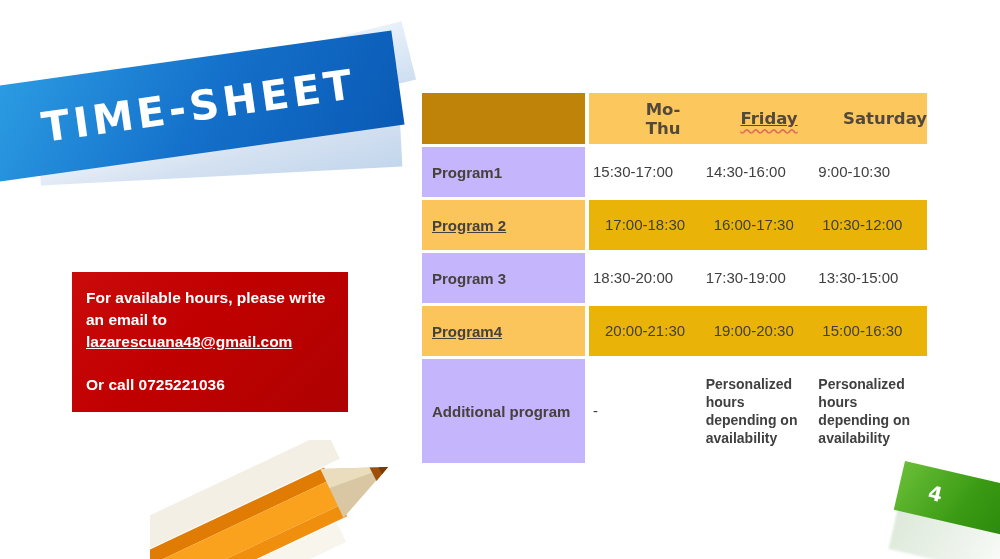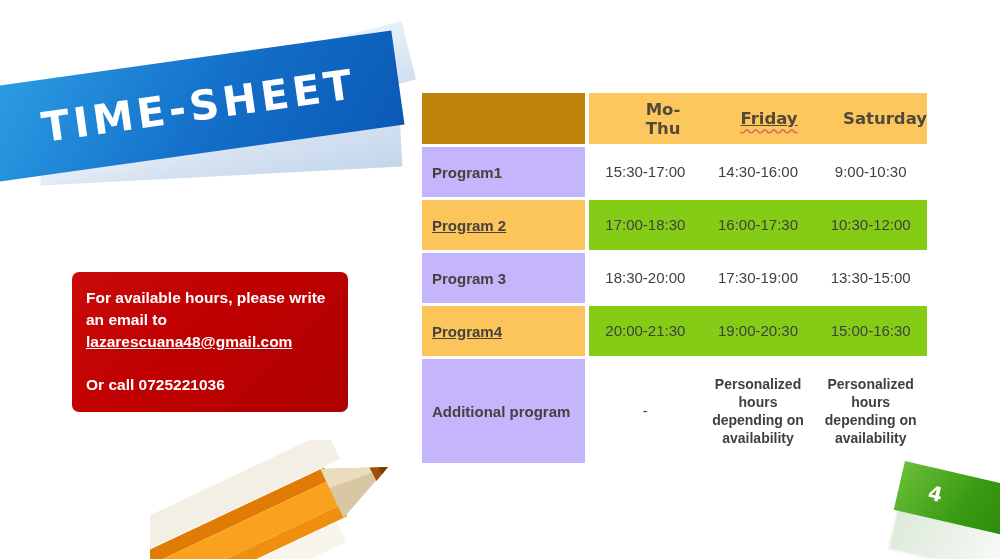--- a/index.html
+++ b/index.html
@@ -30,21 +30,21 @@
   .ribbon-title{
     color:#ffffff;font-family:"DejaVu Sans",sans-serif;font-weight:700;
     font-size:41px;letter-spacing:4px;padding-left:28px;white-space:nowrap;
   }
 
   
   .contact-box{
     position:absolute;left:72px;top:272px;width:276px;height:140px;
     background:linear-gradient(135deg,#cb0a0a 0%,#c00000 45%,#ae0202 100%);
     color:#ffffff;font-weight:700;font-size:15.5px;line-height:1.42;
-    box-sizing:border-box;padding:15px 14px;border-radius:7px;
+    box-sizing:border-box;padding:15px 14px;
   }
   .contact-box .line2{margin-top:21px;}
   .email-link{text-decoration:underline;color:#ffffff;}
 
   
   .timesheet{
     position:absolute;left:422px;top:93px;width:505px;
     display:grid;grid-template-columns:163px 338px;
     grid-template-rows:51px 50px 50px 50px 50px 104px;
     column-gap:4px;row-gap:3px;
@@ -58,23 +58,23 @@
   .spell-under{text-decoration:underline;}
   .spell-wavy{text-decoration:underline wavy #e06a5a;text-underline-offset:4px;}
   .label-cell{
     display:flex;align-items:center;box-sizing:border-box;padding-left:10px;
     font-weight:700;font-size:15px;color:#46423b;
   }
   .label-light{background:#c4b5fd;}
   .label-medium{background:#fbc55c;text-decoration:underline;}
   .data-band{display:flex;align-items:center;}
   .band-white{background:#ffffff;}
-  .band-blue{background:#84cc16;}
+  .band-blue{background:#eab308;padding-left:12px;}
   .data-band .dcell{
-    flex:1;text-align:center;font-size:15px;color:#404040;line-height:1.3;
+    flex:1;text-align:left;font-size:15px;color:#404040;line-height:1.3;
     padding:0 4px;box-sizing:border-box;
   }
   .data-band .dcell.small{font-size:14px;font-weight:bold;}
 
   
   .page-badge{
     position:absolute;left:905px;top:461px;width:160px;height:50px;
     transform:rotate(13deg);transform-origin:top left;
     background:linear-gradient(115deg,#6abe37 0%,#3a9a13 45%,#1f7d06 100%);
     z-index:3;display:flex;align-items:center;

